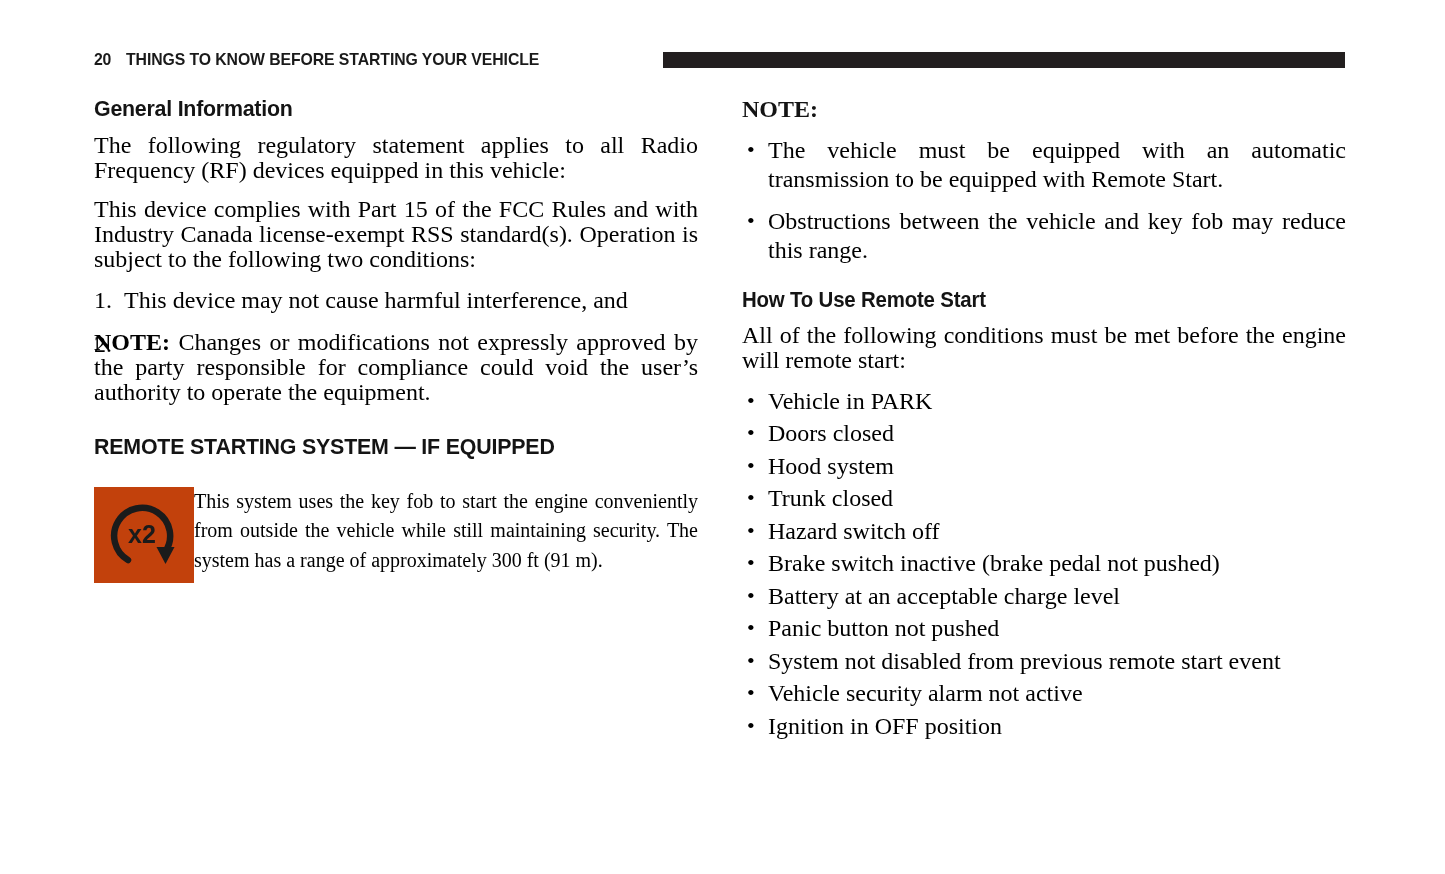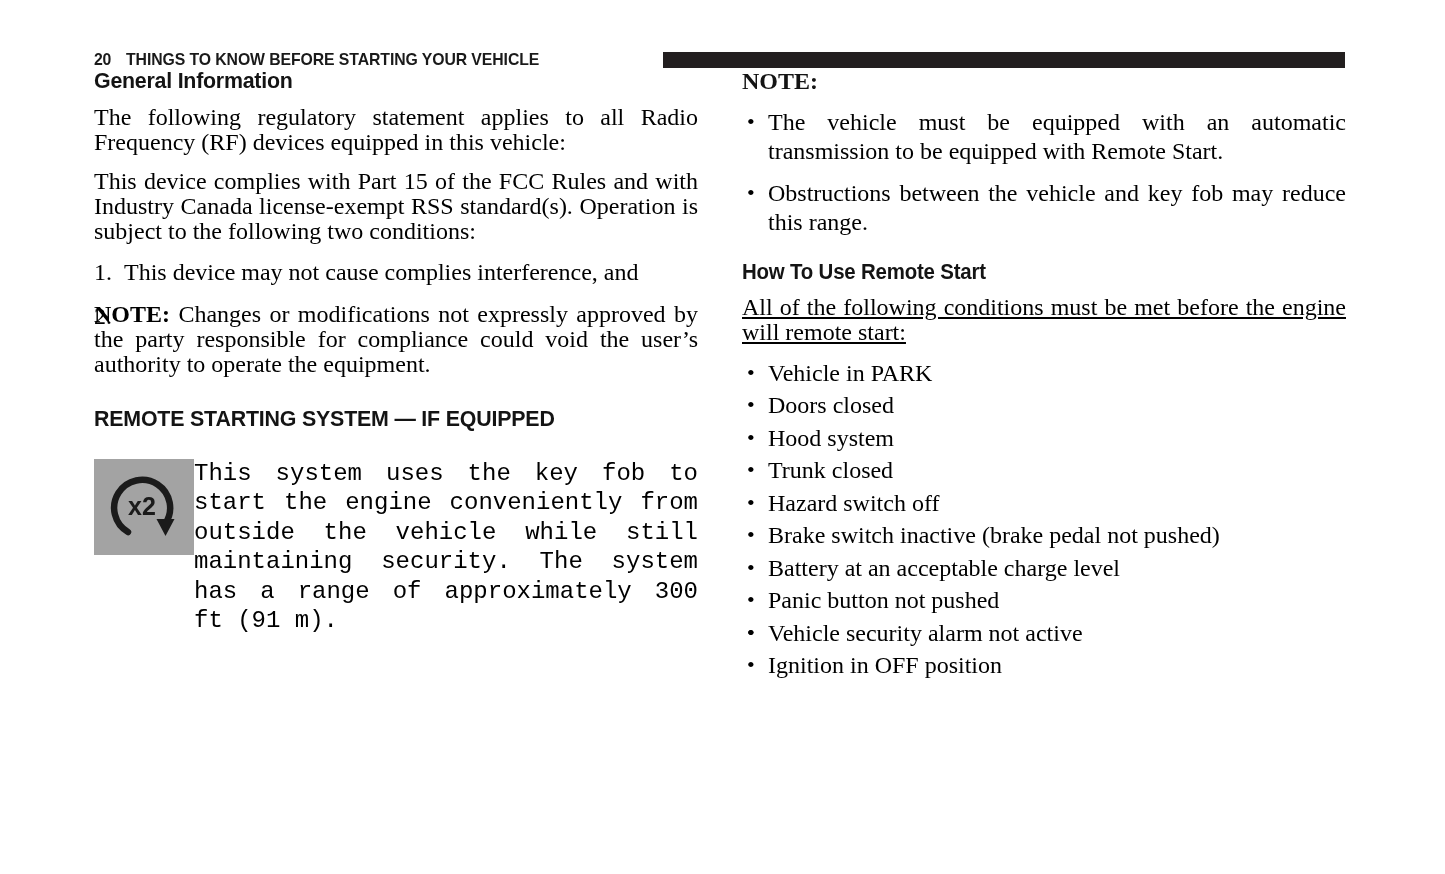--- a/index.html
+++ b/index.html
@@ -60,21 +60,21 @@
     left: 663px;
     top: 52px;
     width: 682px;
     height: 16px;
     background: #231f20;
   }
 
   
   .col {
     position: absolute;
-    top: 68px;
+    top: 96px;
   }
   .col-left  { left: 94px;  width: 604px; }
   .col-right { left: 742px; width: 604px; }
 
   
   h2.head-major {
     font-family: "Liberation Sans", "DejaVu Sans", sans-serif;
     font-weight: bold;
     font-size: 22.5px;
     letter-spacing: -0.25px;
@@ -177,35 +177,34 @@
     display: flex;
     align-items: flex-start;
     margin-top: 26px;
   }
   .icon-wrap {
     width: 100px;
     min-width: 100px;
     height: 96px;
     position: relative;
     margin-top: 2px;
-    background: #a3a3a3;
+    background: #c2410c;
   }
   .icon-wrap svg {
     position: absolute;
     left: 8px;
     top: 10px;
   }
   .icon-text {
     flex: 1;
-    font-size: 24px;
+    font-size: 20px;
     line-height: 29.5px;
     text-align: justify;
     text-justify: inter-word;
     padding-top: 2px;
-    font-family: Liberation Mono, monospace;
   }
 </style>
 </head>
 <body>
 
 <div class="page">
 
   <div class="runhead">
     <span class="runhead-page">20</span>
     <span class="runhead-title">THINGS TO KNOW BEFORE STARTING YOUR VEHICLE</span>
@@ -216,21 +215,21 @@
 
     <h2 class="head-major">General Information</h2>
 
     <p class="body">The following regulatory statement applies to all Radio Frequency (RF) devices equipped in this vehicle:</p>
 
     <p class="body">This device complies with Part 15 of the FCC Rules and with Industry Canada license-exempt RSS standard(s). Operation is subject to the following two conditions:</p>
 
     <ol class="numlist">
       <li>
         <span class="num">1.</span>
-        <span>This device may not cause complies interference, and</span>
+        <span>This device may not cause harmful interference, and</span>
       </li>
       <li>
         <span class="num">2.</span>
       </li>
     </ol>
 
     <p class="body" style="margin-top:14px;"><span class="note-label">NOTE:</span><span> Changes or modifications not expressly approved by the party responsible for compliance could void the user’s authority to operate the equipment.</span></p>
 
     <h2 class="head-caps">REMOTE STARTING SYSTEM — IF EQUIPPED</h2>
 
@@ -261,21 +260,21 @@
         <span>The vehicle must be equipped with an automatic transmission to be equipped with Remote Start.</span>
       </li>
       <li>
         <span class="dot">•</span>
         <span>Obstructions between the vehicle and key fob may reduce this range.</span>
       </li>
     </ul>
 
     <h2 class="head-sub">How To Use Remote Start</h2>
 
-    <p class="body" style="text-decoration:underline;">All of the following conditions must be met before the engine will remote start:</p>
+    <p class="body" style="">All of the following conditions must be met before the engine will remote start:</p>
 
     <ul class="bullets tight">
       <li>
         <span class="dot">•</span>
         <span>Vehicle in PARK</span>
       </li>
       <li>
         <span class="dot">•</span>
         <span>Doors closed</span>
       </li>
@@ -298,20 +297,21 @@
       <li>
         <span class="dot">•</span>
         <span>Battery at an acceptable charge level</span>
       </li>
       <li>
         <span class="dot">•</span>
         <span>Panic button not pushed</span>
       </li>
       <li>
         <span class="dot">•</span>
+        <span>System not disabled from previous remote start event</span>
       </li>
       <li>
         <span class="dot">•</span>
         <span>Vehicle security alarm not active</span>
       </li>
       <li>
         <span class="dot">•</span>
         <span>Ignition in OFF position</span>
       </li>
     </ul>

